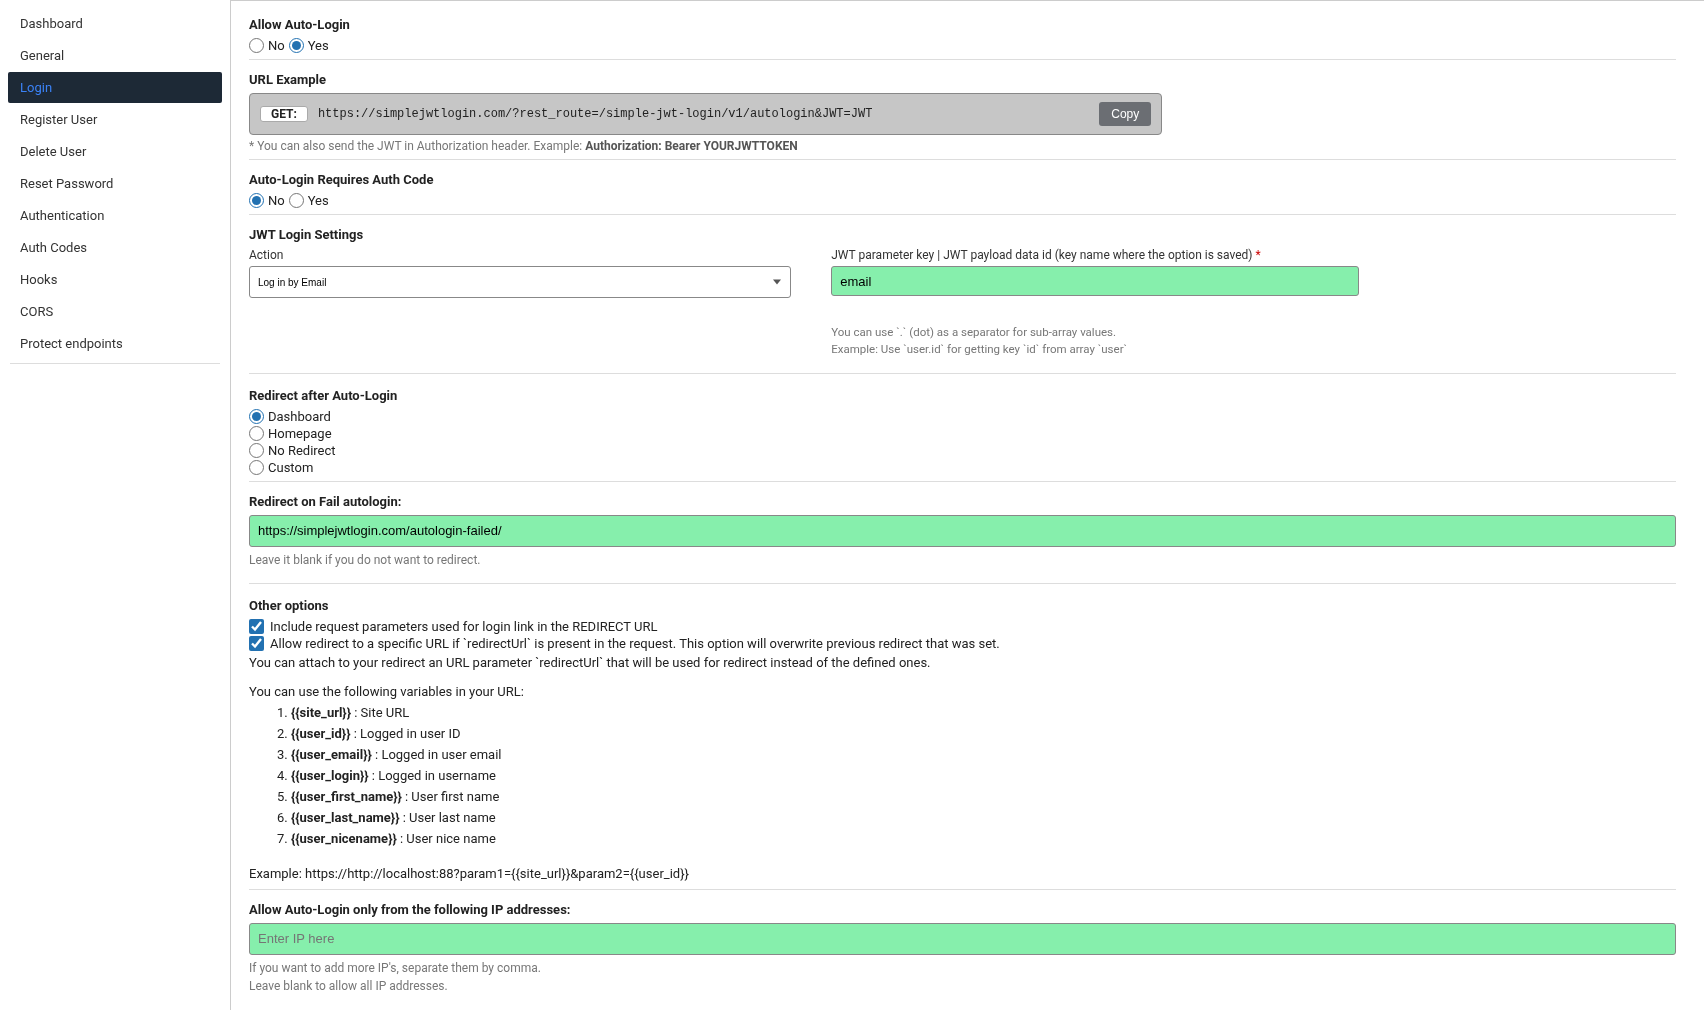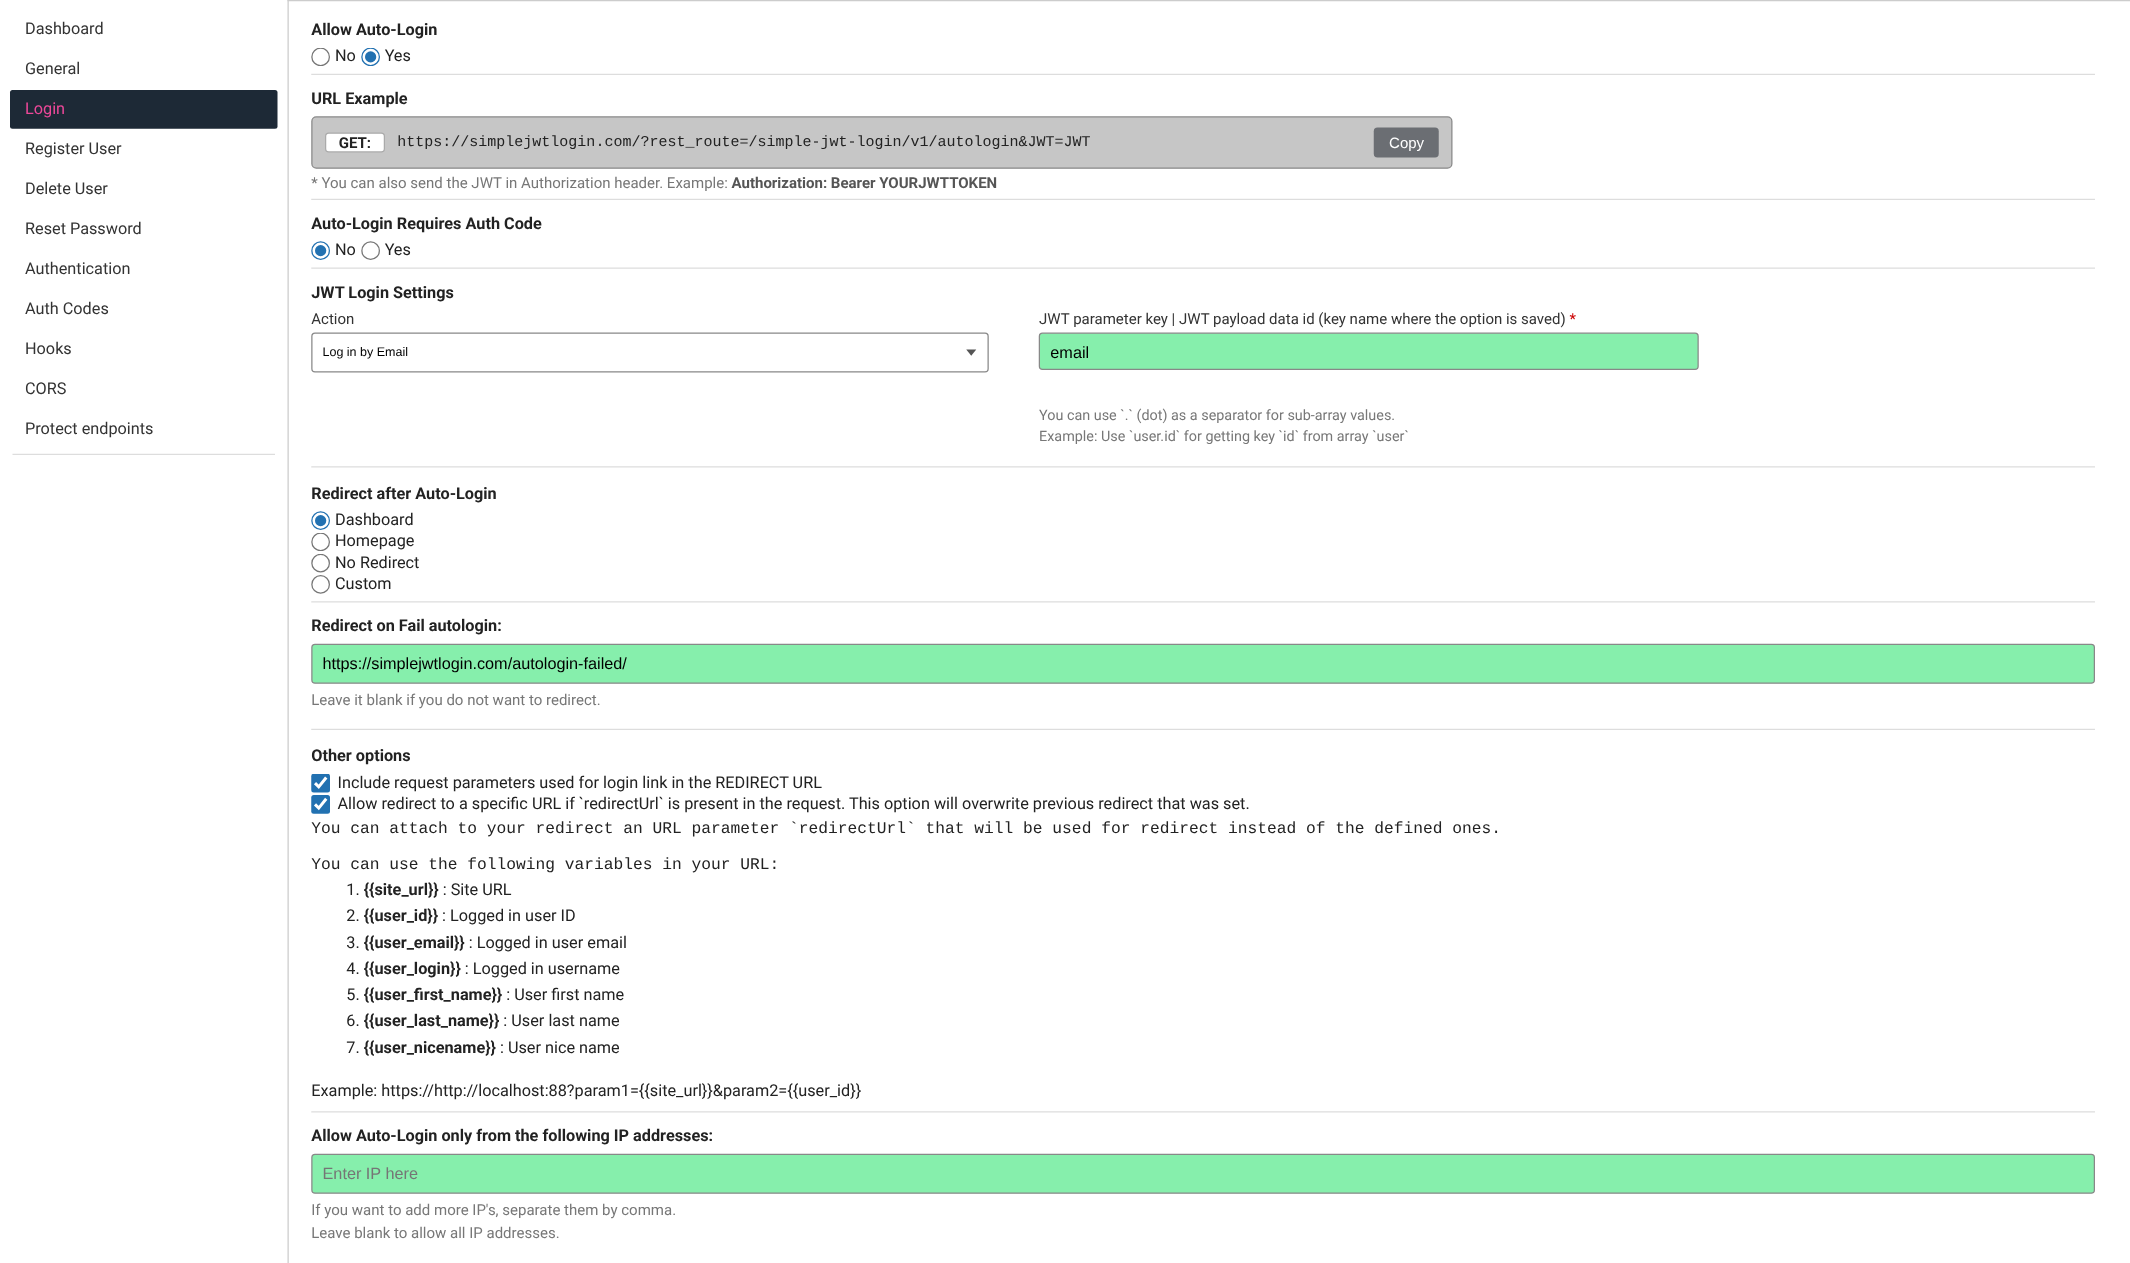--- a/index.html
+++ b/index.html
@@ -18,21 +18,21 @@
 .sidebar-item {
   padding: 8px 12px;
   font-size: 13px;
   color: #333;
   cursor: pointer;
   border-radius: 2px;
   margin-bottom: 1px;
 }
 .sidebar-item.active {
   background: #1d2936;
-  color: #ec4899;
+  color: #3b82f6;
 }
 .sidebar hr {
   border: none;
   border-top: 1px solid #ddd;
   margin: 4px 2px;
 }
 .main {
   flex: 1;
   border-left: 1px solid #ccc;
   border-top: 1px solid #ccc;
@@ -134,21 +134,21 @@
   font-size: 13px;
   background: #86efac;
   height: 30px;
 }
 .text-input.wide { height: 32px; }
 .help { font-size: 12px; color: #777; margin-top: 4px; line-height: 1.5; }
 .help.small { font-size: 11.5px; }
 hr.section-div { border: none; border-top: 1px solid #ddd; margin: 14px 0; }
 
 .check-row { display: flex; align-items: center; gap: 6px; font-size: 13px; margin-bottom: 2px; }
-.body-text { font-size: 13px; margin-bottom: 4px; margin-top: 4px; font-family: Liberation Mono, monospace; }
+.body-text { font-size: 13px; margin-bottom: 4px; margin-top: 4px; }
 ol.var-list { margin: 6px 0 12px 42px; }
 ol.var-list li { margin-bottom: 6px; font-size: 13px; }
 ol.var-list li b { font-weight: 700; }
 .example-bottom { font-size: 13px; margin-top: 20px; margin-bottom: 8px; }
 
 .jwt-right { width: 44%; }
 .jwt-input { width: 84%; }
 </style>
 </head>
 <body>

